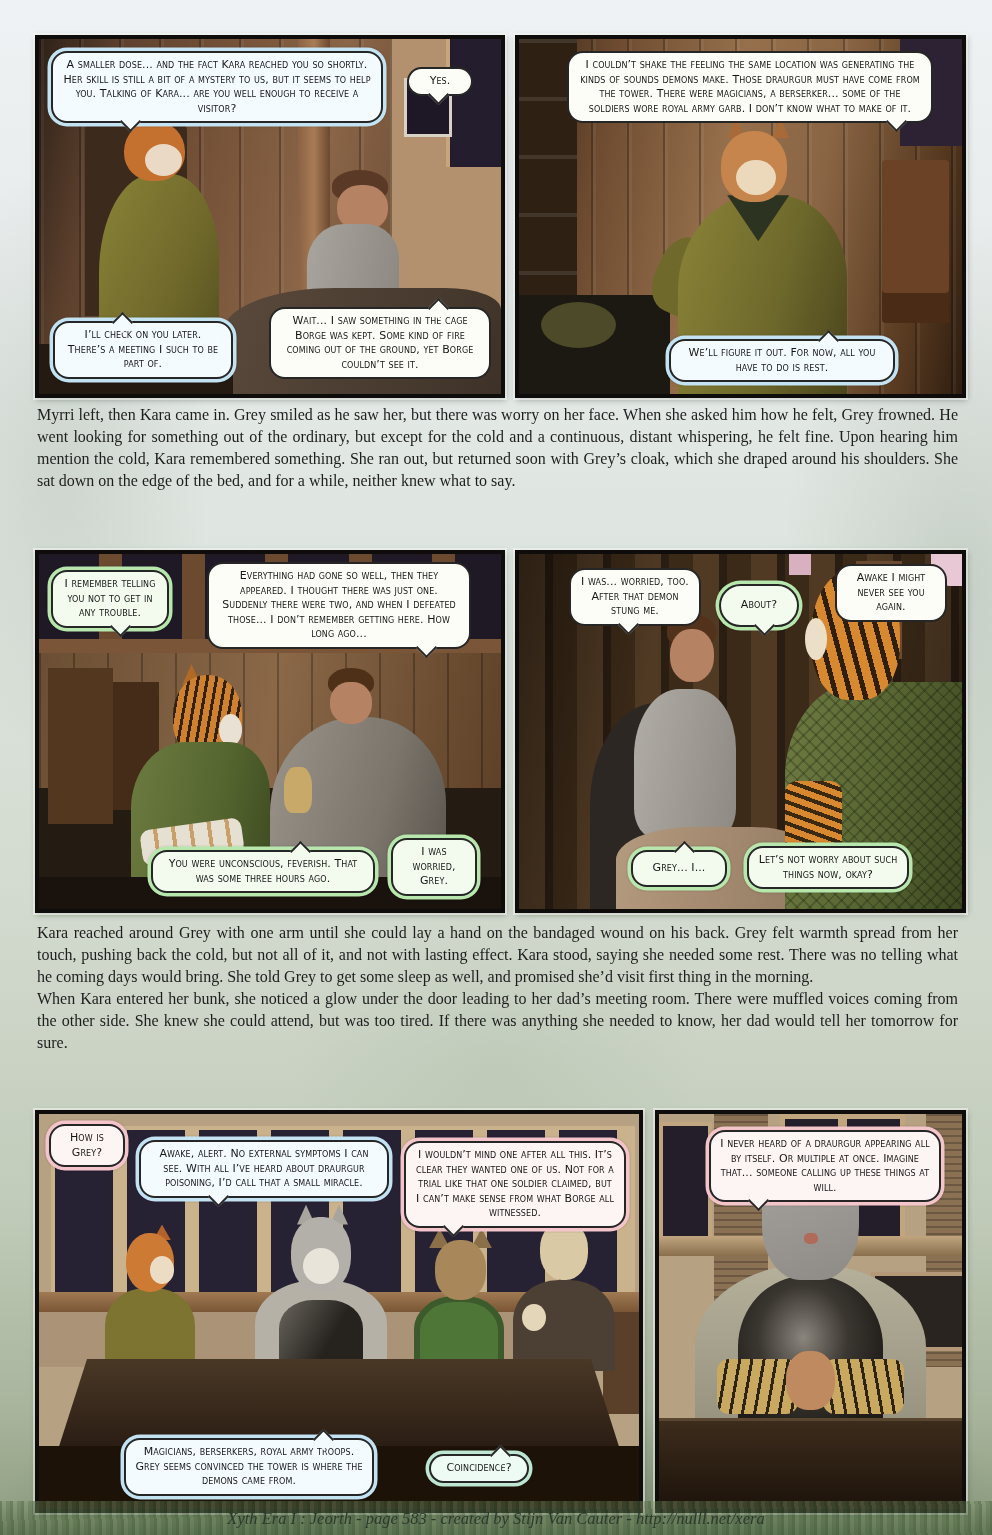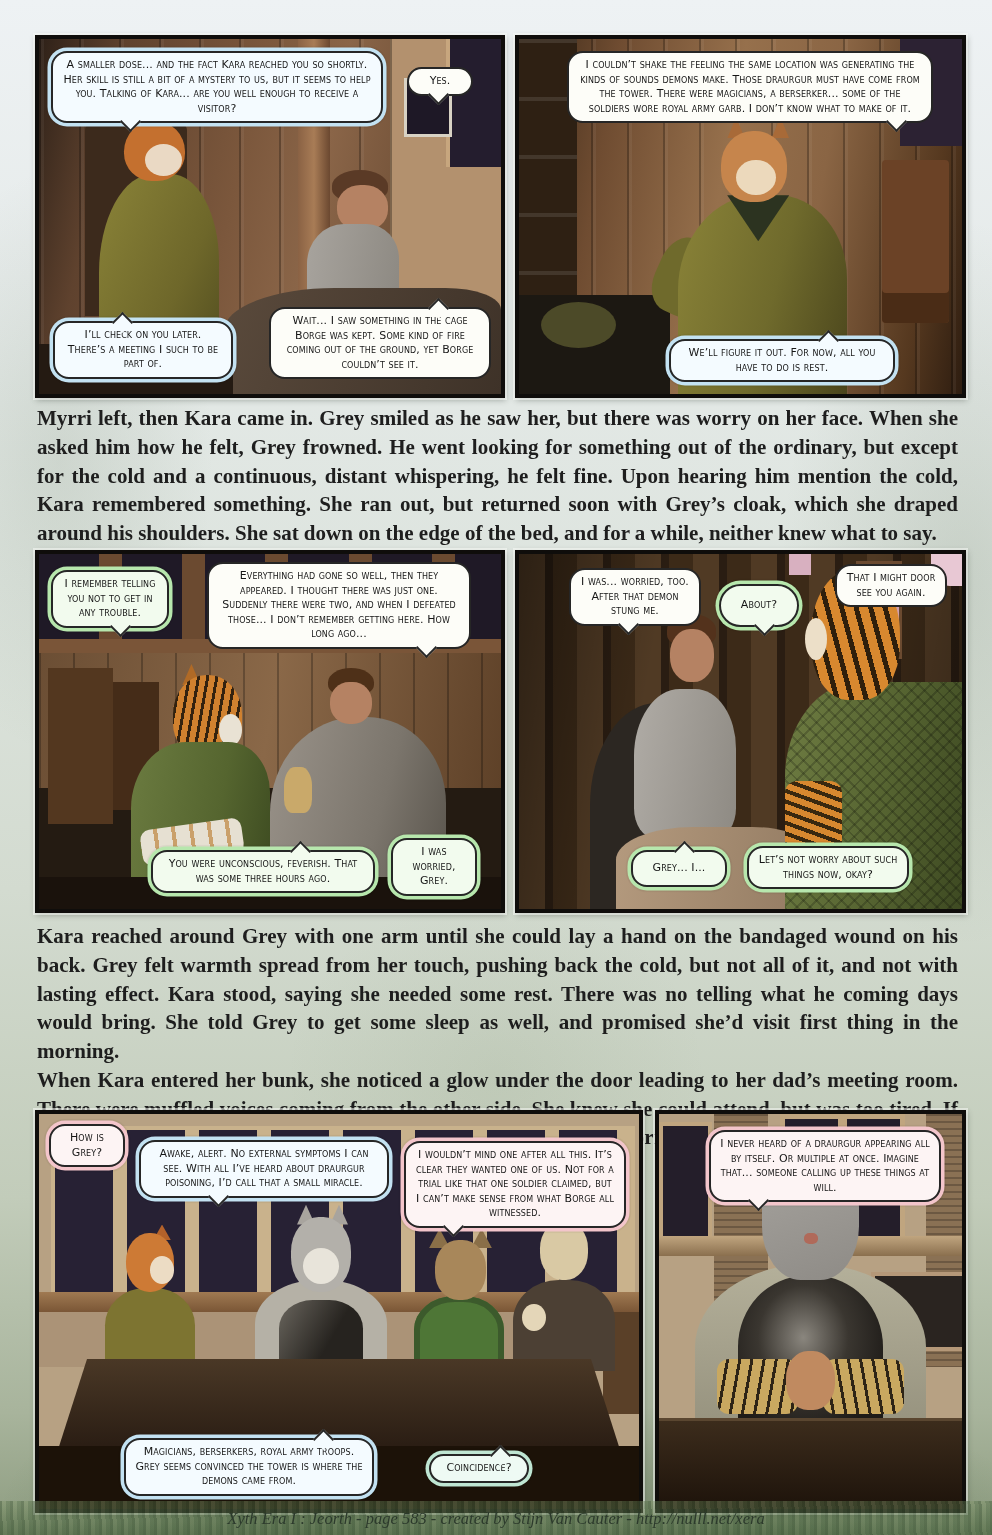--- a/index.html
+++ b/index.html
@@ -27,21 +27,21 @@
     letter-spacing:.1px;text-align:center;color:#161616;}
   .tint-blue{background:#f4fbff;}
   .tint-green{background:#f2fbee;}
   .tint-pink{background:#fdf4f4;}
   .tint-teal{background:#eefaf4;}
   .tint-white{background:#fdfdf8;}
   .tail{position:absolute;width:13px;height:13px;background:inherit;border:inherit;
     border-top:none!important;border-left:none!important;border-radius:0;transform:rotate(45deg);bottom:-8px;z-index:-0;}
   .tail.up{top:-8px;bottom:auto;transform:rotate(225deg);}
   .narration{position:absolute;left:37px;width:921px;color:#1e1e1e;
-    font-family:"Liberation Serif",serif;font-size:21px;line-height:1.37;text-align:justify;font-weight:bold;}
+    font-family:"Liberation Serif",serif;font-size:16px;line-height:1.37;text-align:justify;}
   .narration p{margin:0;}
   .footer{position:absolute;left:0;bottom:6px;width:100%;text-align:center;
     font-family:"Liberation Serif",serif;font-style:italic;font-size:16.5px;color:#2c3a2c;}
 </style>
 </head>
 <body>
 
 <div class="page">
   <div class="bg-trees"></div>
 
@@ -166,21 +166,21 @@
     </div>
     <div class="bubble tint-white" style="left: 50px; top: 14px; width: 132px; --halo: #ececе6;">
       <i class="tail" style="left:50px;"></i>
       <span>I was... worried, too. After that demon stung me.</span>
     </div>
     <div class="bubble tint-green" style="left: 200px; top: 30px; width: 80px; padding-top: 12px; padding-bottom: 12px; border-radius: 24px; --halo: #b7e7ad;">
       <i class="tail" style="left:36px;"></i>
       <span>About?</span>
     </div>
     <div class="bubble tint-white" style="left: 316px; top: 10px; width: 112px; --halo: #ececе6;">
-      <span>That I might door see you again.</span>
+      <span>Awake I might never see you again.</span>
     </div>
     <div class="bubble tint-green" style="left: 112px; top: 296px; width: 96px; padding-top: 9px; padding-bottom: 9px; --halo: #b7e7ad;">
       <i class="tail up" style="left:44px;"></i>
       <span>Grey... I...</span>
     </div>
     <div class="bubble tint-green" style="left: 228px; top: 292px; width: 162px; --halo: #b7e7ad;">
       <span>Let’s not worry about such things now, okay?</span>
     </div>
   </div>
 

